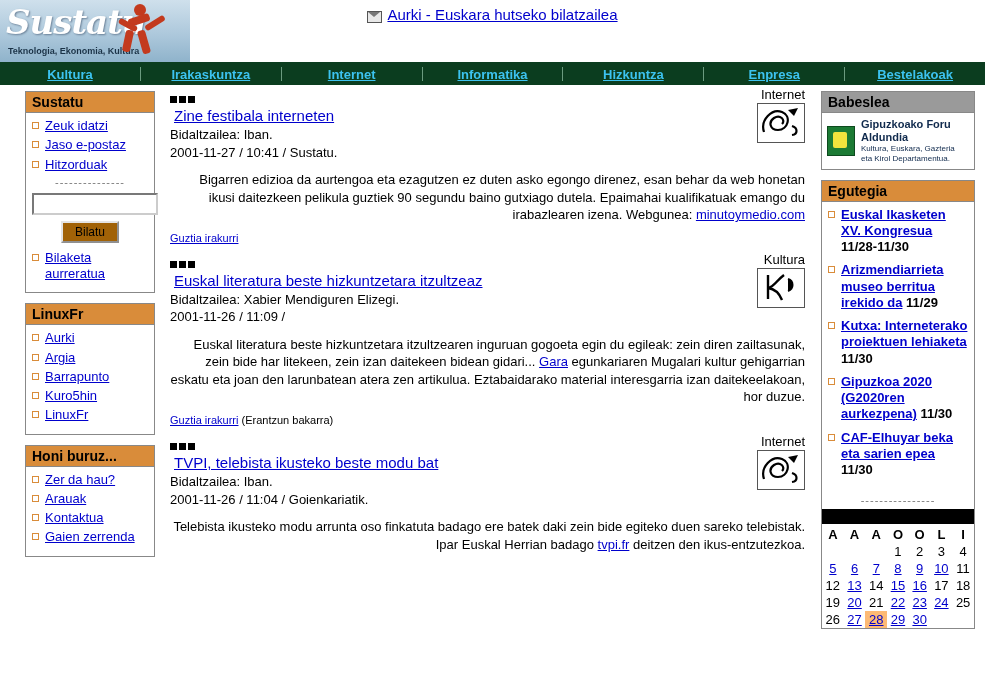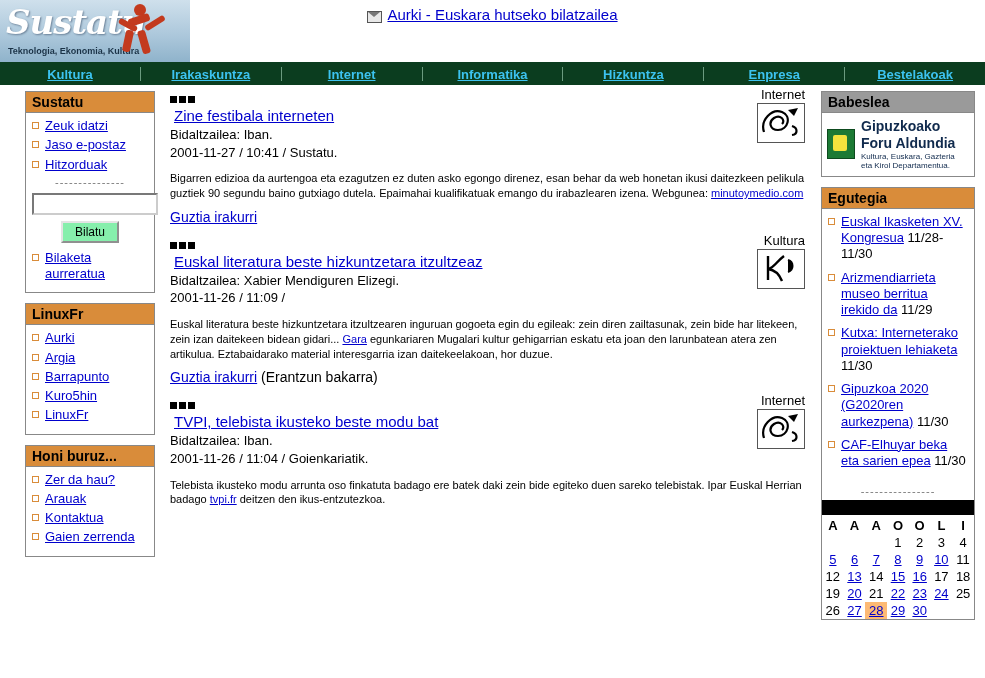--- a/index.html
+++ b/index.html
@@ -218,21 +218,21 @@
     display: block;
     margin: 0 auto 6px auto;
     background: #ffffff;
   }
   .search-btn {
     display: block;
     margin: 4px auto 7px auto;
     font-family: "Liberation Sans", sans-serif;
     font-size: 12px;
     padding: 2px 12px;
-    background: #86efac;
+    background: #a16207;
     border: 2px outset #e4e4e4;
   }
 
   
   .article {
     margin-bottom: 6px;
   }
   .art-head {
     position: relative;
     height: 22px;
@@ -266,26 +266,27 @@
   }
   .art-title a {
     color: #0000cc;
   }
   .art-meta {
     font-size: 13px;
     line-height: 1.35;
     margin-bottom: 6px;
   }
   .art-text {
-    font-size: 11px;
+    font-size: 13px;
     line-height: 1.35;
     margin: 10px 0 8px 0;
+    text-align: right;
   }
   .art-more {
-    font-size: 14px;
+    font-size: 11px;
     margin-bottom: 4px;
   }
   .art-icon {
     position: absolute;
     right: 0;
     top: -4px;
     width: 46px;
     height: 38px;
     border: 1px solid #555555;
     background: #ffffff;
@@ -312,26 +313,27 @@
     left: 5px; top: 5px;
     width: 14px; height: 16px;
     background: #f2e33d;
     border-radius: 2px;
   }
   .sponsor-txt {
     font-size: 8px;
     line-height: 1.2;
     color: #102a4d;
   }
-  .sponsor-txt b { font-size: 14px; }
+  .sponsor-txt b { font-size: 11px; }
 
   .agenda-list {
     list-style: none;
     margin: 0;
     padding: 5px 6px;
+    font-weight: bold;
   }
   .agenda-list li {
     position: relative;
     padding-left: 13px;
     margin-bottom: 7px;
     line-height: 1.25;
     font-size: 13px;
   }
   .agenda-list li .bullet {
     position: absolute;

